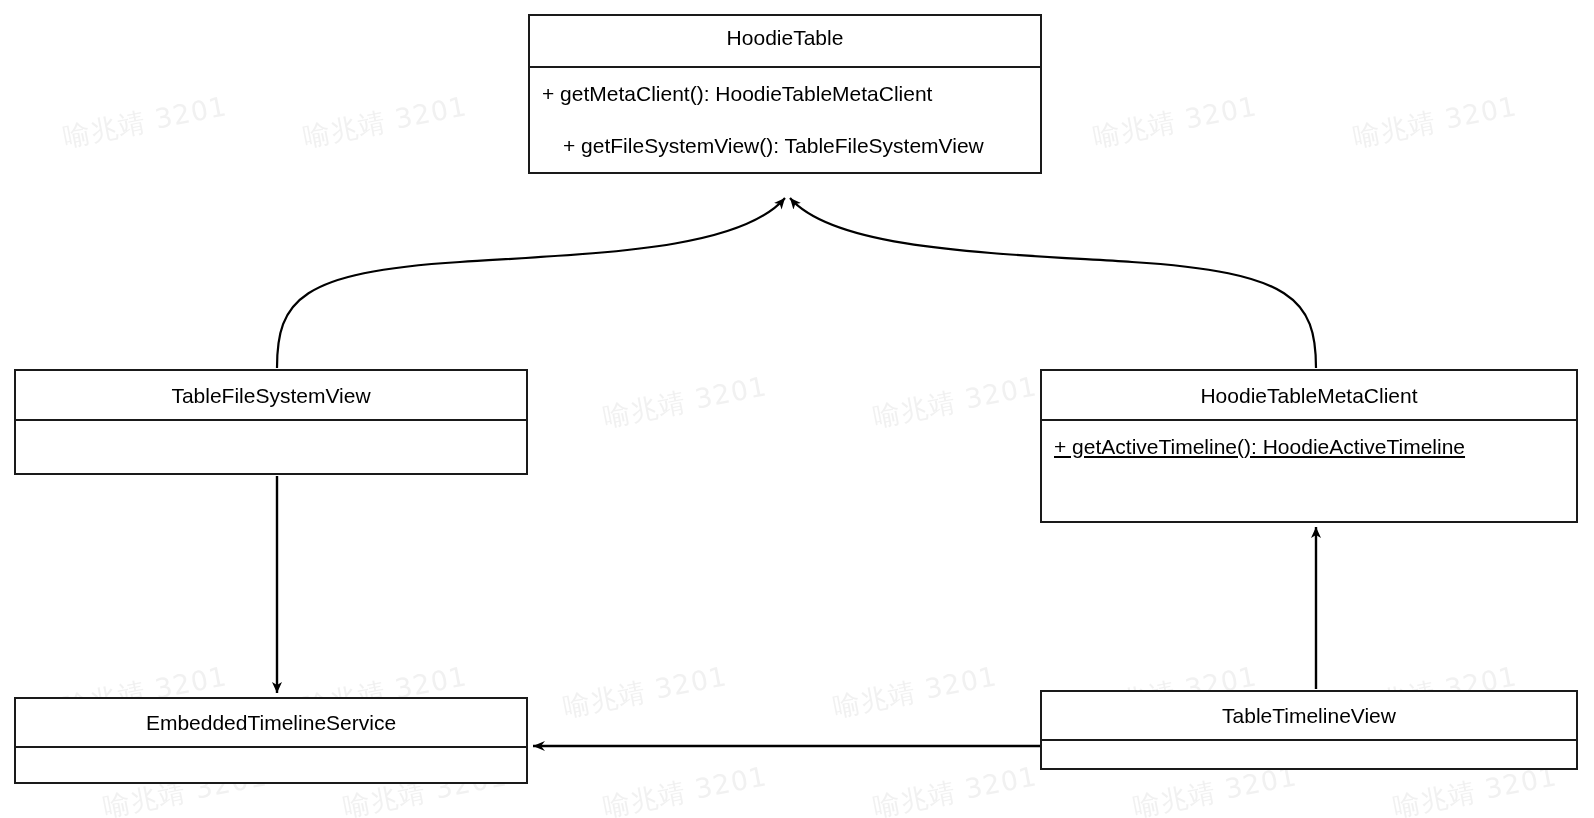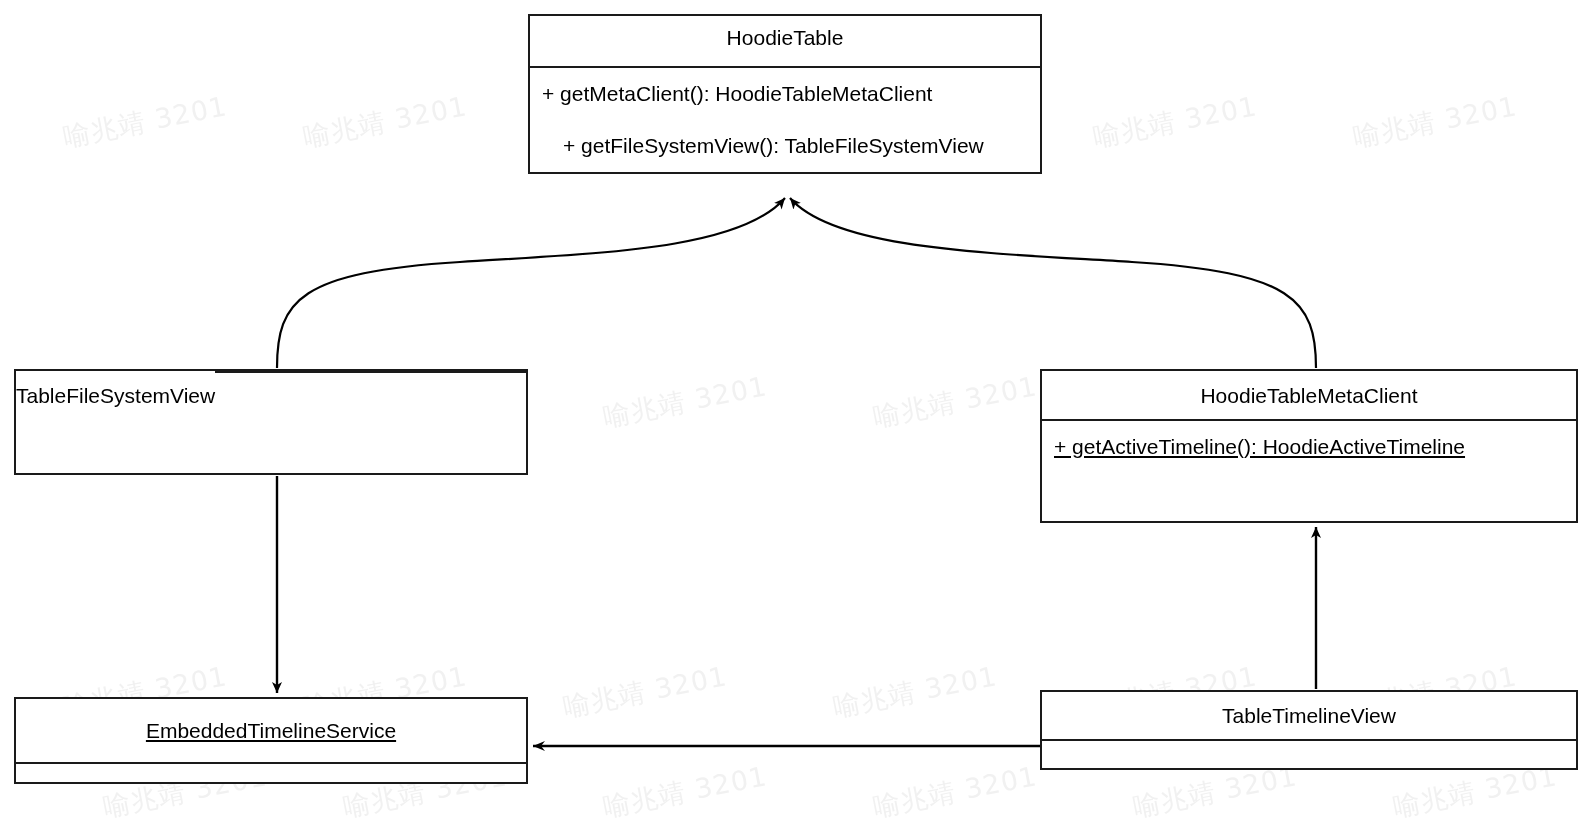--- a/index.html
+++ b/index.html
@@ -85,36 +85,36 @@
   #class-hoodie-table {
     left: 528px; top: 14px; width: 514px; height: 160px;
     display: flex; flex-direction: column; gap: 7px;
   }
   #class-hoodie-table .uml-title { height: 52px; }
   #class-hoodie-table .uml-member { height: 52px; }
   #class-hoodie-table .uml-member + .uml-member { border-top: 0; padding-left: 33px; }
 
   #class-table-file-system-view {
     left: 14px; top: 369px; width: 514px; height: 106px;
-    display: flex; flex-direction: row;
+    display: flex; flex-direction: column;
   }
   #class-table-file-system-view .uml-title { height: 48px; }
 
   #class-hoodie-table-meta-client {
     left: 1040px; top: 369px; width: 538px; height: 154px;
     display: flex; flex-direction: column;
   }
   #class-hoodie-table-meta-client .uml-title { height: 48px; }
   #class-hoodie-table-meta-client .uml-member { height: 51px; text-decoration: underline; }
 
   #class-embedded-timeline-service {
     left: 14px; top: 697px; width: 514px; height: 87px;
     display: flex; flex-direction: column;
   }
-  #class-embedded-timeline-service .uml-title { height: 63px; text-decoration: underline; }
+  #class-embedded-timeline-service .uml-title { height: 47px; }
 
   #class-table-timeline-view {
     left: 1040px; top: 690px; width: 538px; height: 80px;
     display: flex; flex-direction: column;
   }
   #class-table-timeline-view .uml-title { height: 47px; }
 </style>
 </head>
 <body>
 

